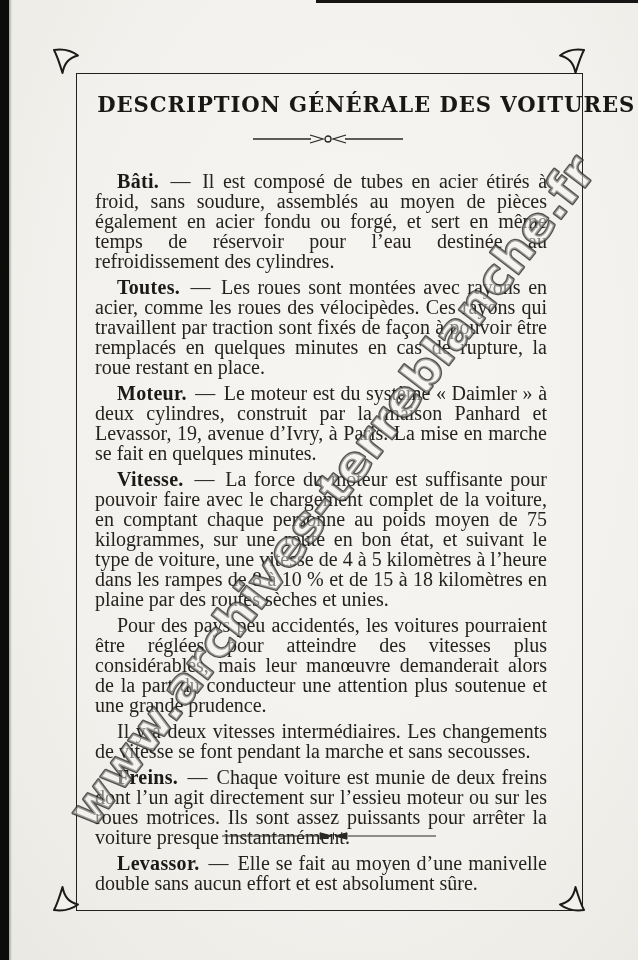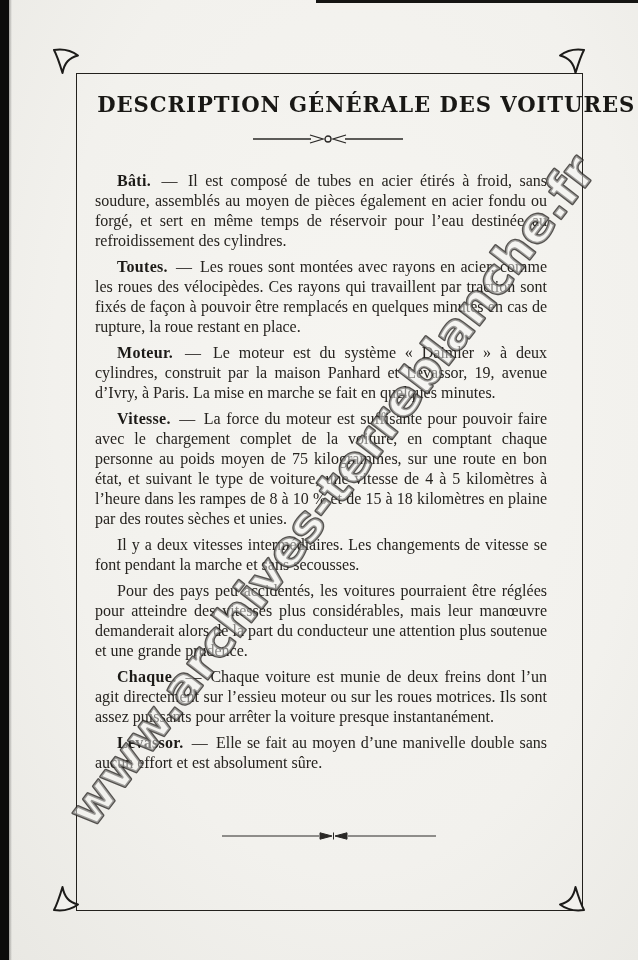--- a/index.html
+++ b/index.html
@@ -40,21 +40,21 @@
     color:#191815;white-space:nowrap;
     transform:scaleX(0.92);
   }
   .divider-top{position:absolute;left:253px;top:132px;}
   .divider-bottom{position:absolute;left:222px;top:831px;}
   .content{
     position:absolute;left:95px;top:171px;width:452px;color:#24229;
   }
   .content p{
     margin:0 0 6px 0;text-indent:22px;text-align:justify;
-    font-size:16px;line-height:20px;color:#26231f;
+    font-size:20px;line-height:20px;color:#26231f;
   }
   .lead{font-weight:bold;letter-spacing:0.3px;color:#1c1a17;}
   .sep{padding:0 3px;}
   .watermark{position:absolute;left:0;top:0;pointer-events:none;}
   svg{display:block;}
 </style>
 </head>
 <body>
 
 <div class="paper"></div>
@@ -86,23 +86,23 @@
     <path d="M93,3 L80,7 L93,11"></path>
     <line x1="92" y1="7" x2="150" y2="7"></line>
   </g>
 </svg>
 
 <div class="content">
   <p><span class="lead">Bâti.</span> <span class="sep">—</span> <span class="ptext">Il est composé de tubes en acier étirés à froid, sans soudure, assemblés au moyen de pièces également en acier fondu ou forgé, et sert en même temps de réservoir pour l’eau destinée au refroidissement des cylindres.</span></p>
   <p><span class="lead">Toutes.</span> <span class="sep">—</span> <span class="ptext">Les roues sont montées avec rayons en acier, comme les roues des vélocipèdes. Ces rayons qui travaillent par traction sont fixés de façon à pouvoir être remplacés en quelques minutes en cas de rupture, la roue restant en place.</span></p>
   <p><span class="lead">Moteur.</span> <span class="sep">—</span> <span class="ptext">Le moteur est du système « Daimler » à deux cylindres, construit par la maison Panhard et Levassor, 19, avenue d’Ivry, à Paris. La mise en marche se fait en quelques minutes.</span></p>
   <p><span class="lead">Vitesse.</span> <span class="sep">—</span> <span class="ptext">La force du moteur est suffisante pour pouvoir faire avec le chargement complet de la voiture, en comptant chaque personne au poids moyen de 75 kilogrammes, sur une route en bon état, et suivant le type de voiture, une vitesse de 4 à 5 kilomètres à l’heure dans les rampes de 8 à 10 % et de 15 à 18 kilomètres en plaine par des routes sèches et unies.</span></p>
+  <p><span class="ptext">Pour des pays peu accidentés, les voitures pourraient être réglées pour atteindre des vitesses plus considérables, mais leur manœuvre demanderait alors de la part du conducteur une attention plus soutenue et une grande prudence.</span></p>
   <p><span class="ptext">Il y a deux vitesses intermédiaires. Les changements de vitesse se font pendant la marche et sans secousses.</span></p>
-  <p><span class="ptext">Pour des pays peu accidentés, les voitures pourraient être réglées pour atteindre des vitesses plus considérables, mais leur manœuvre demanderait alors de la part du conducteur une attention plus soutenue et une grande prudence.</span></p>
-  <p><span class="lead">Chaque.</span> <span class="sep">—</span> <span class="ptext">Chaque voiture est munie de deux freins dont l’un agit directement sur l’essieu moteur ou sur les roues motrices. Ils sont assez puissants pour arrêter la voiture presque instantanément.</span></p>
+  <p><span class="lead">Freins.</span> <span class="sep">—</span> <span class="ptext">Chaque voiture est munie de deux freins dont l’un agit directement sur l’essieu moteur ou sur les roues motrices. Ils sont assez puissants pour arrêter la voiture presque instantanément.</span></p>
   <p><span class="lead">Levassor.</span> <span class="sep">—</span> <span class="ptext">Elle se fait au moyen d’une manivelle double sans aucun effort et est absolument sûre.</span></p>
 </div>
 
 <svg class="divider-bottom" width="214" height="10" viewBox="0 0 214 10">
   <g stroke="#2a2826" stroke-width="1" fill="#2a2826">
     <line x1="0" y1="5" x2="97" y2="5"></line>
     <path d="M98,1.8 L110,5 L98,8.2 Z"></path>
     <line x1="111.5" y1="1.5" x2="111.5" y2="8.5"></line>
     <path d="M125,1.8 L113,5 L125,8.2 Z"></path>
     <line x1="126" y1="5" x2="214" y2="5"></line>

